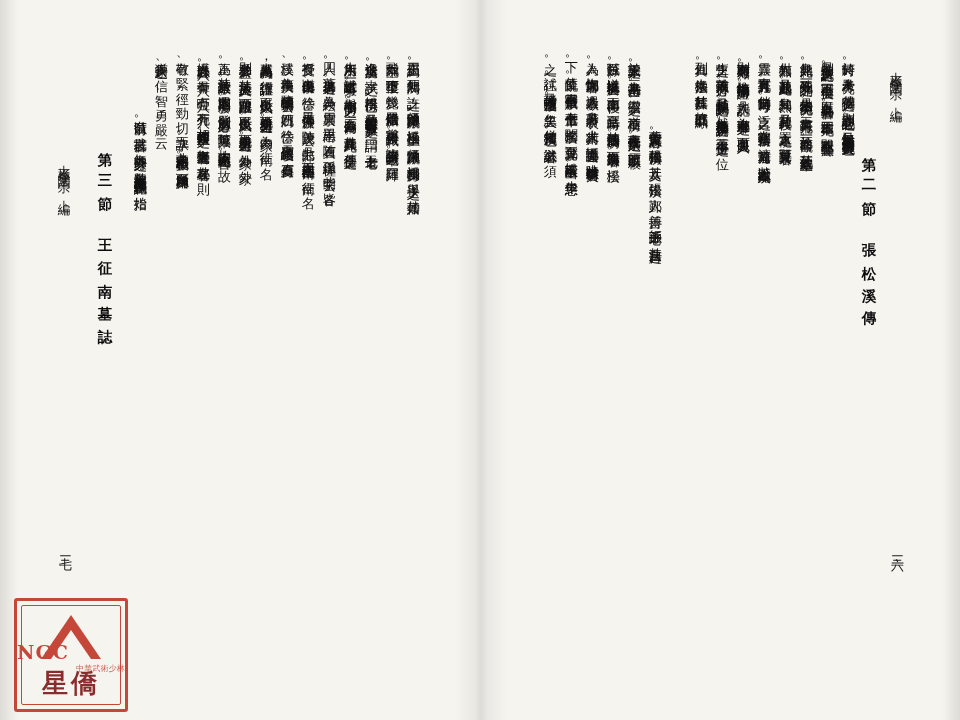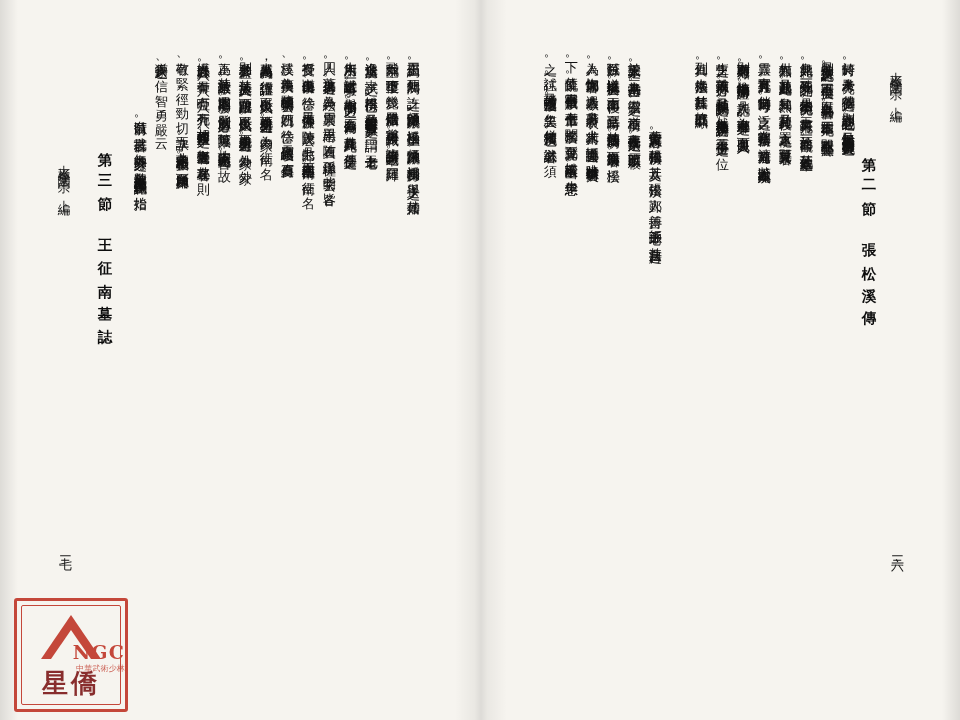--- a/index.html
+++ b/index.html
@@ -135,21 +135,21 @@
     width: 0; height: 0;
     z-index: 2;
     border-left: 20px solid transparent;
     border-right: 20px solid transparent;
     border-bottom: 29px solid #f6f4ef;
   }
   .seal .seal-ngc {
     position: absolute;
     left: 0; right: 0;
     top: 40px;
-    text-align: right;
+    text-align: left;
     color: #c0392b;
     font-size: 19px;
     font-weight: 700;
     letter-spacing: 0.06em;
     font-family: "DejaVu Serif", serif;
     z-index: 3;
   }
   .seal .seal-cn {
     position: absolute;
     left: 0; right: 0;

